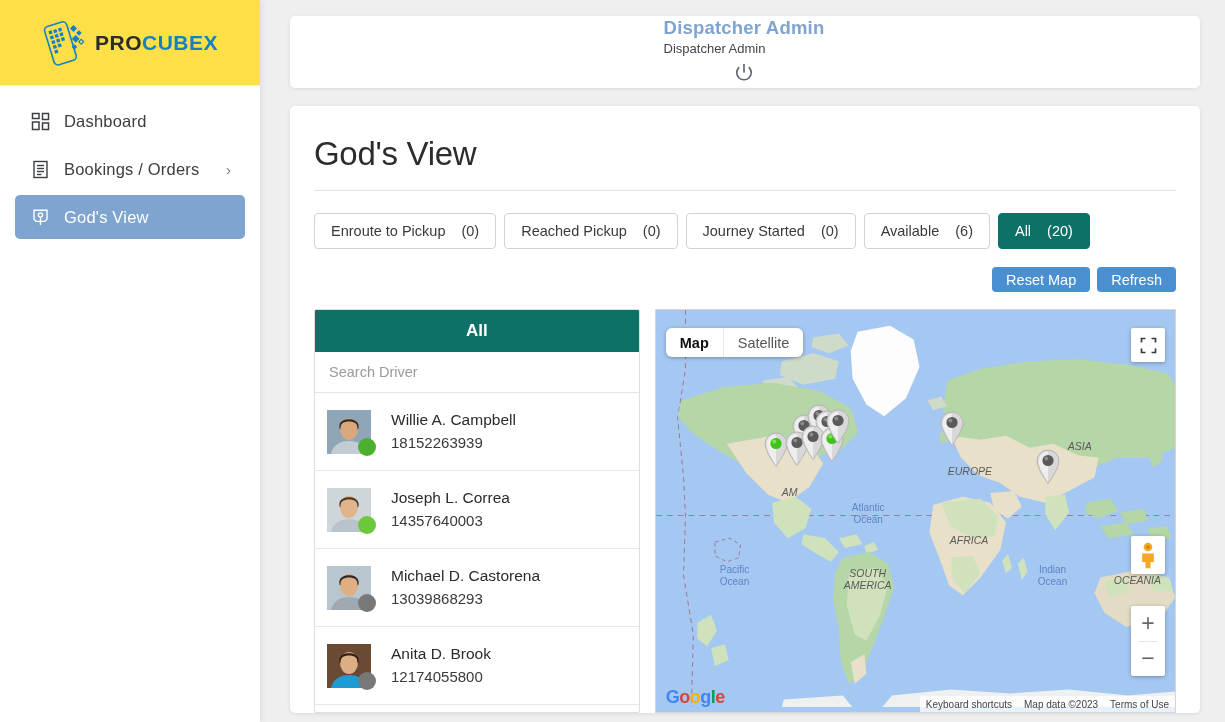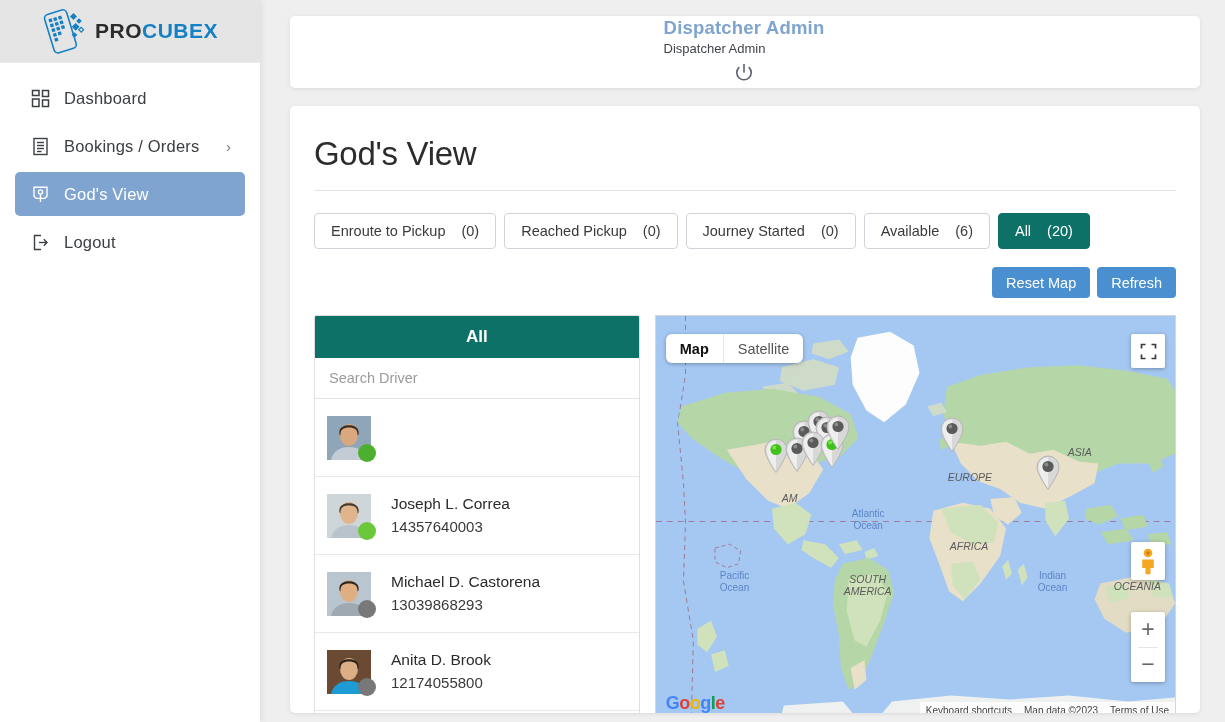--- a/index.html
+++ b/index.html
@@ -10,22 +10,22 @@
   }
   #app { position:relative; width:1225px; height:722px; }
 
   
   #sidebar {
     position:absolute; left:0; top:0; width:260px; height:722px;
     background:#ffffff; z-index:5;
     box-shadow: 2px 0 6px rgba(0,0,0,.07);
   }
   #logo-area {
-    height:63px; display:flex; align-items:center; padding-left:42px;
-    border-bottom:1px solid #ececec; background:#e5e5e5;
+    height:86px; display:flex; align-items:center; padding-left:42px;
+    border-bottom:1px solid #ececec; background:#fde047;
   }
   .logo-mark { width:46px; height:50px; position:relative; margin-right:7px; }
   .logo-text { font-size:21px; font-weight:bold; letter-spacing:.5px; }
   .logo-text .pro { color:#2b2b2b; }
   .logo-text .cubex { color:#1680c4; }
 
   #nav { padding-top:9px; }
   .nav-item {
     display:flex; align-items:center; height:44px; margin:4px 15px;
     border-radius:5px; padding-left:12px; cursor:pointer; position:relative;
@@ -67,21 +67,21 @@
     padding:0 16px; height:36px; display:flex; align-items:center; gap:16px;
     font-size:14.5px; color:#3a3a3a; cursor:pointer; white-space:nowrap;
   }
   .tab .cnt { color:#3a3a3a; }
   .tab.active { background:#0d7168; border-color:#0d7168; color:#fff; }
   .tab.active .cnt { color:#fff; }
 
   #action-row { display:flex; justify-content:flex-end; gap:7px; margin-top:18px; }
   .btn-blue {
     background:#4a90d0; color:#fff; border:none; border-radius:4px;
-    height:31px; padding:0 14px; font-size:14.5px; cursor:pointer;
+    height:25px; padding:0 14px; font-size:14.5px; cursor:pointer;
     font-family:inherit;
   }
 
   #panels { display:flex; gap:15px; margin-top:17px; }
 
   
   #driver-panel { width:330px; border:1px solid #dfdfdf; border-radius:2px; overflow:hidden; height:404px; }
   #driver-head {
     background:#0d7168; color:#fff; height:42px; display:flex;
     align-items:center; justify-content:center; font-size:17px; font-weight:bold;
@@ -208,30 +208,20 @@
         <span class="nav-ico">
           <svg width="19" height="19" viewBox="0 0 19 19" fill="none" stroke="currentColor" stroke-width="1.4">
             <path d="M3 2.2h13v9l-2.2 2.2H5.2L3 11.2z"></path>
             <circle cx="9.5" cy="7" r="2.1"></circle>
             <line x1="9.5" y1="9.3" x2="9.5" y2="17"></line>
           </svg>
         </span>
         <span class="nav-label">God's View</span>
       </div>
 
-      <div class="nav-item">
-        <span class="nav-ico">
-          <svg width="19" height="19" viewBox="0 0 19 19" fill="none" stroke="currentColor" stroke-width="1.4">
-            <path d="M10 2.5H3.5v14H10"></path>
-            <line x1="8" y1="9.5" x2="16" y2="9.5"></line>
-            <polyline points="12.8,6.3 16,9.5 12.8,12.7"></polyline>
-          </svg>
-        </span>
-        <span class="nav-label">Logout</span>
-      </div>
     </nav>
   </aside>
 
   <div id="main">
 
     <header id="topbar">
       <div>
         <div class="tb-title">Dispatcher Admin</div>
         <div class="tb-sub">Dispatcher Admin</div>
       </div>
@@ -286,20 +276,24 @@
               <div class="driver-row">
                 <div class="avatar-wrap">
                   <div class="avatar"><svg width="44" height="44" viewBox="0 0 44 44">
                       <rect width="44" height="44" fill="#8fa6b8"></rect>
                       <path d="M4 44c2-9 9-13 18-13s16 4 18 13z" fill="#c3ccd4"></path>
                       <ellipse cx="22" cy="19" rx="9" ry="11" fill="#d9a87f"></ellipse>
                       <path d="M12.5 15c1-7 17-8 19 0 .5 3 0 4-1 4.5.4-6-3-8-8.5-8s-8.9 2-8.5 8c-1-.6-1.4-1.8-1-4.5z" fill="#3b2a20"></path>
                     </svg></div>
                   <div class="status-dot" style="background:#4caf2f"></div>
                 </div>
+                <div>
+                  <div class="d-name">Willie A. Campbell</div>
+                  <div class="d-phone">18152263939</div>
+                </div>
               </div>
               <div class="driver-row">
                 <div class="avatar-wrap">
                   <div class="avatar"><svg width="44" height="44" viewBox="0 0 44 44">
                       <rect width="44" height="44" fill="#cfd6da"></rect>
                       <path d="M4 44c2-9 9-13 18-13s16 4 18 13z" fill="#b9c3cb"></path>
                       <ellipse cx="22" cy="19" rx="9" ry="11" fill="#e0b48c"></ellipse>
                       <path d="M12.5 15c1-7 17-8 19 0 .5 3 0 4-1 4.5.4-6-3-8-8.5-8s-8.9 2-8.5 8c-1-.6-1.4-1.8-1-4.5z" fill="#4a3a2c"></path>
                     </svg></div>
                   <div class="status-dot" style="background:#6ac83a"></div>

